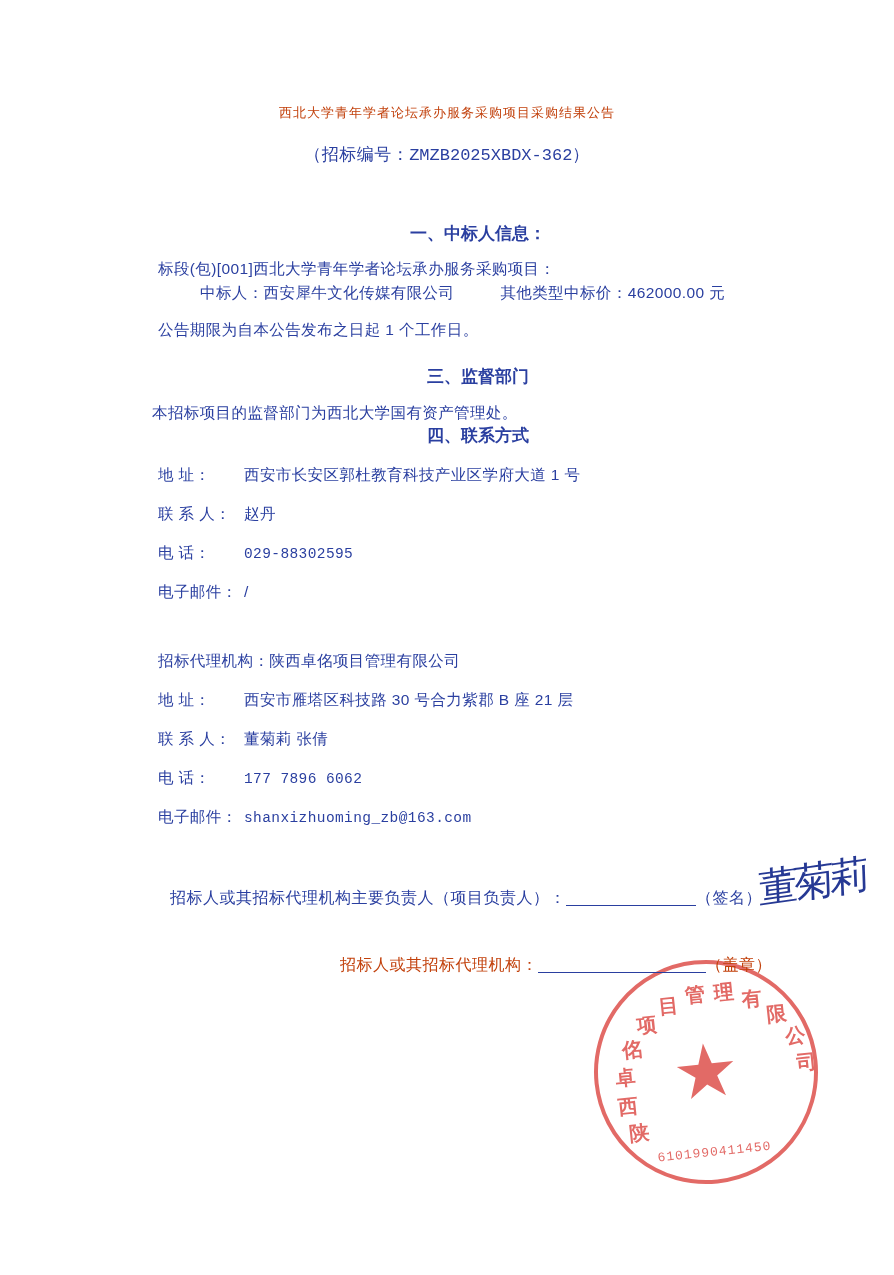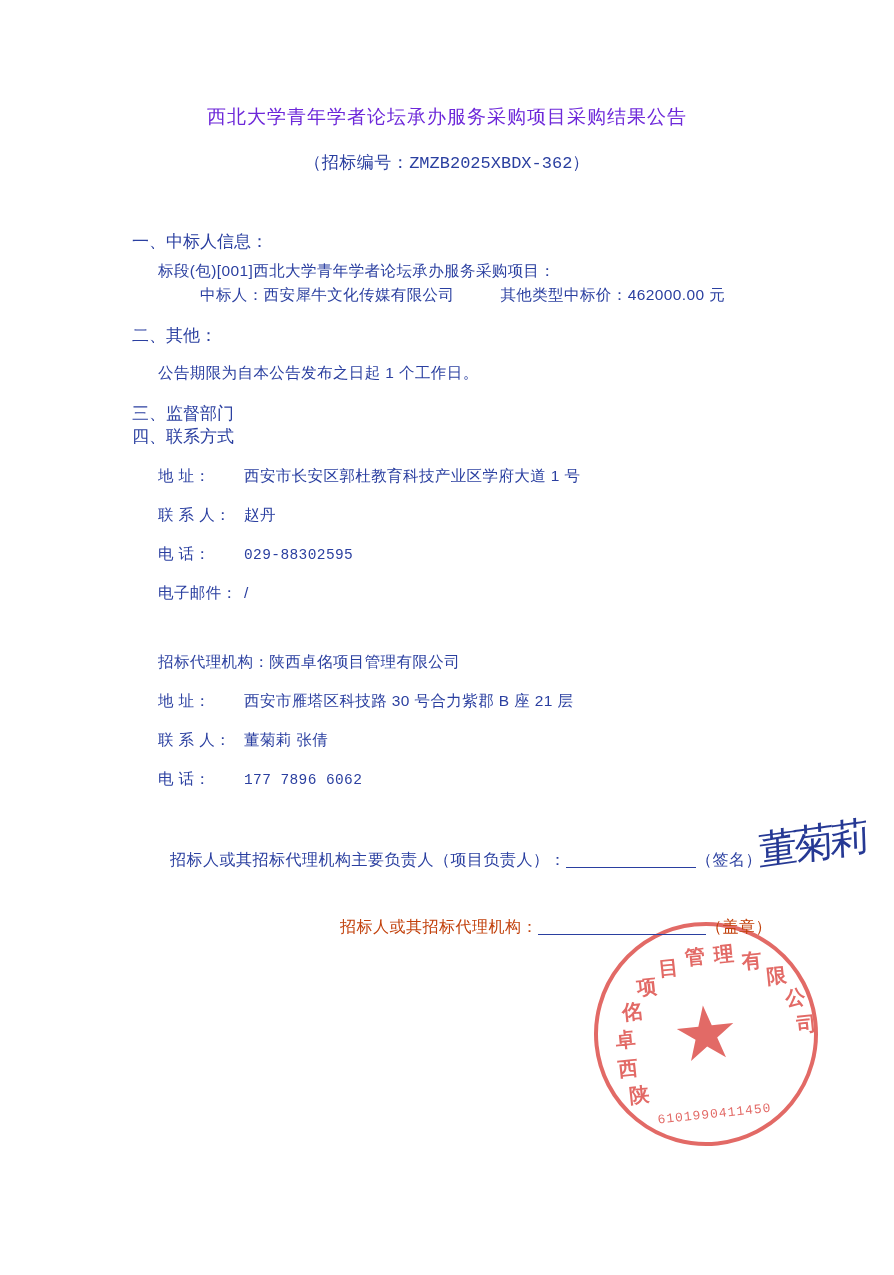--- a/index.html
+++ b/index.html
@@ -17,60 +17,61 @@
   }
   .page {
     position: relative;
     width: 894px;
     height: 1275px;
     box-sizing: border-box;
     padding: 0 70px;
   }
   .title {
     text-align: center;
-    font-size: 19px;
+    font-size: 13px;
     font-weight: normal;
-    color: #6d28d9;
+    color: #c2410c;
     margin-top: 104px;
     letter-spacing: 1px;
     font-family: "Liberation Sans", sans-serif;
   }
   .subtitle {
     text-align: center;
     font-size: 17px;
     color: #2a3fa0;
     margin-top: 21px;
     letter-spacing: 0.5px;
     font-family: "Liberation Sans", sans-serif;
   }
   .subtitle .code {
     font-family: "Liberation Mono", monospace;
     font-size: 17px;
     letter-spacing: 0px;
   }
   .section-head {
     font-size: 17px;
-    font-weight: normal;
+    font-weight: bold;
     color: #2a3fa0;
     margin-left: 62px;
     font-family: "Liberation Sans", sans-serif;
+    text-align: center;
   }
   .s1 { margin-top: 56px; }
   .s2 { margin-top: 18px; }
-  .s3 { margin-top: 18px; }
+  .s3 { margin-top: 24px; }
   .s4 { }
 
   .body-line {
     font-size: 15.5px;
     color: #2a3fa0;
     margin-left: 88px;
     font-family: "Liberation Sans", sans-serif;
     letter-spacing: 0.4px;
   }
-  .lot-line { margin-top: 8px; }
+  .lot-line { margin-top: 14px; }
   .winner-line {
     margin-top: 3px;
     margin-left: 130px;
   }
   .winner-line .gap { display: inline-block; width: 46px; }
   .notice-line { margin-top: 16px; }
   .supervise-line { margin-top: 15px; margin-left: 82px;}
 
   .contact-block { margin-top: 14px; }
   .c-row {
@@ -207,24 +208,24 @@
   </div>
 
   <div class="section-head s1">一、中标人信息：</div>
 
   <div class="body-line lot-line">标段(包)[001]西北大学青年学者论坛承办服务采购项目：</div>
 
   <div class="body-line winner-line">
     <span>中标人：</span><span>西安犀牛文化传媒有限公司</span><span class="gap"></span><span>其他类型中标价：</span><span>462000.00 元</span>
   </div>
 
-  <div class="section-head s2">二、其他：</div>
   <div class="body-line notice-line">公告期限为自本公告发布之日起 1 个工作日。</div>
 
   <div class="section-head s3">三、监督部门</div>
+  <div class="body-line supervise-line">本招标项目的监督部门为西北大学国有资产管理处。</div>
 
   <div class="section-head s4">四、联系方式</div>
 
   <div class="contact-block">
     <div class="c-row">
       <span class="c-label">地     址：</span><span class="c-val">西安市长安区郭杜教育科技产业区学府大道 1 号</span>
     </div>
     <div class="c-row">
       <span class="c-label">联 系 人：</span><span class="c-val">赵丹</span>
     </div>
@@ -241,20 +242,23 @@
       <span>招标代理机构：</span><span class="c-val">陕西卓佲项目管理有限公司</span>
     </div>
     <div class="c-row">
       <span class="c-label">地     址：</span><span class="c-val">西安市雁塔区科技路 30 号合力紫郡 B 座 21 层</span>
     </div>
     <div class="c-row">
       <span class="c-label">联 系 人：</span><span class="c-val">董菊莉 张倩</span>
     </div>
     <div class="c-row">
       <span class="c-label">电     话：</span><span class="c-val mono">177 7896 6062</span>
+    </div>
+    <div class="c-row">
+      <span class="c-label">电子邮件：</span><span class="c-val mono">shanxizhuoming_zb@163.com</span>
     </div>
   </div>
 
   <div class="sign-area">
 
     <div class="seal">
       <div class="seal-text">
         <span style="transform: rotate(-116deg) translate(0,-92px) rotate(116deg);">陕</span>
         <span style="transform: rotate(-98deg) translate(0,-92px) rotate(98deg);">西</span>
         <span style="transform: rotate(-80deg) translate(0,-92px) rotate(80deg);">卓</span>

